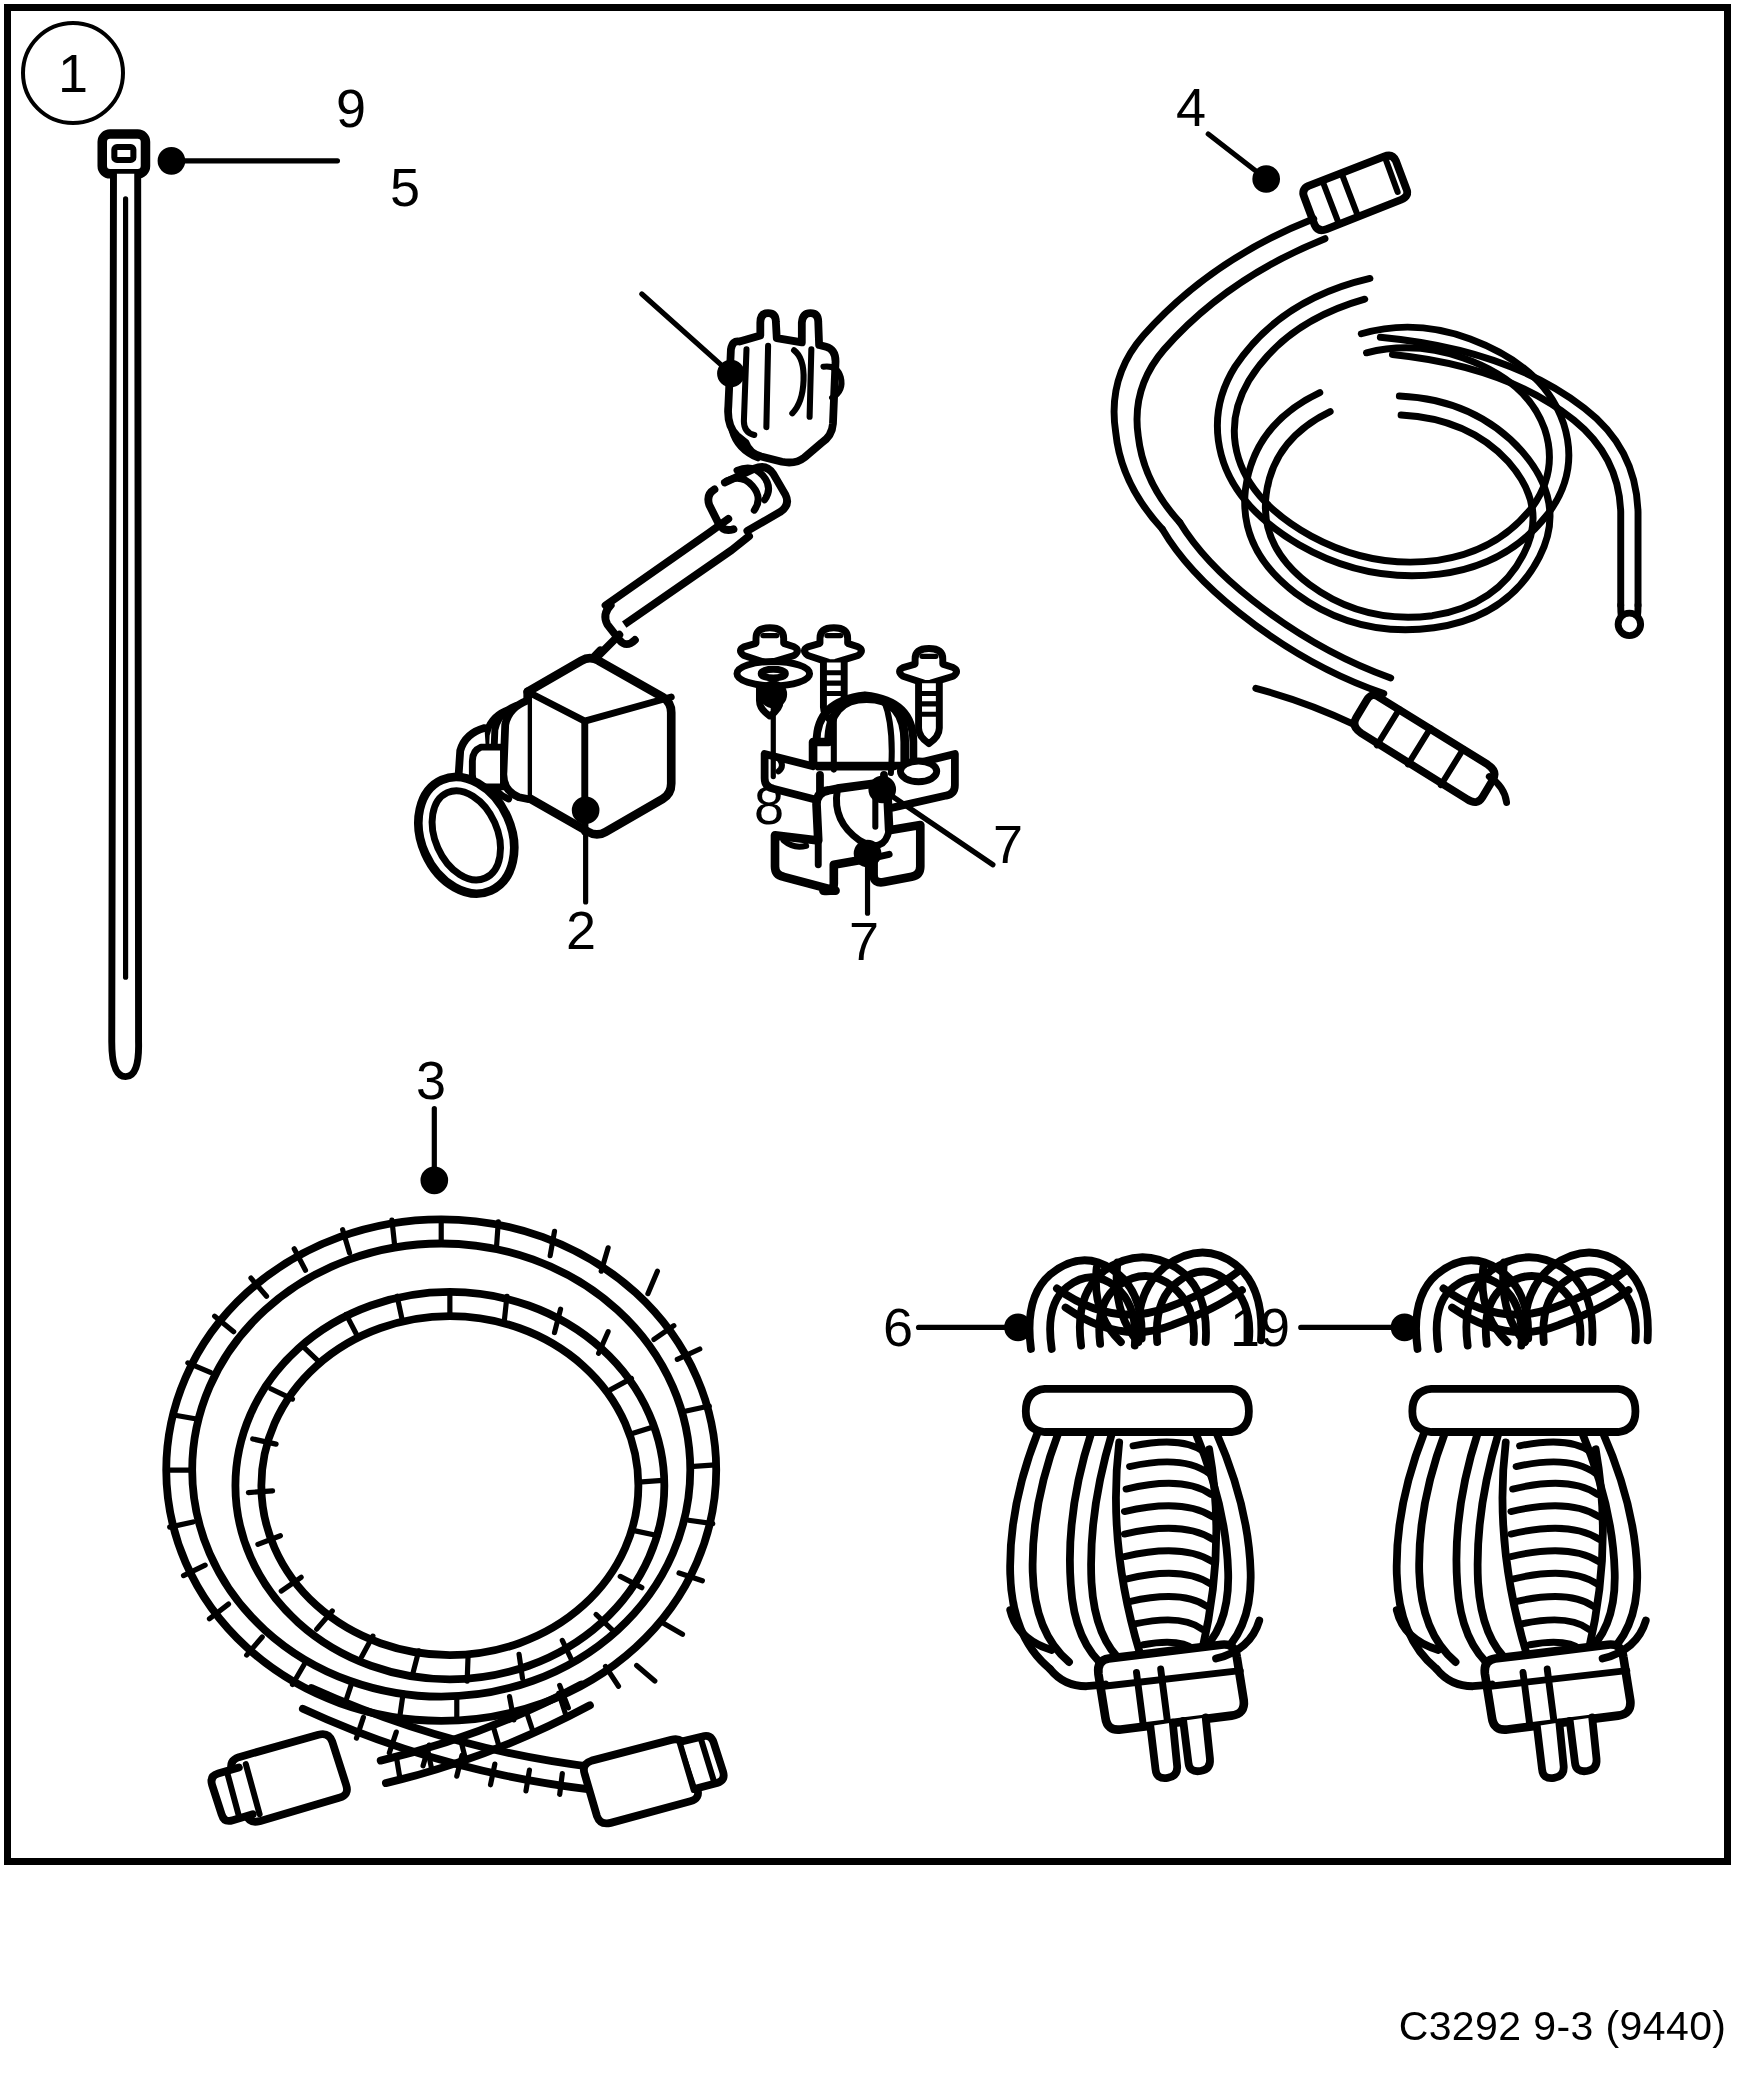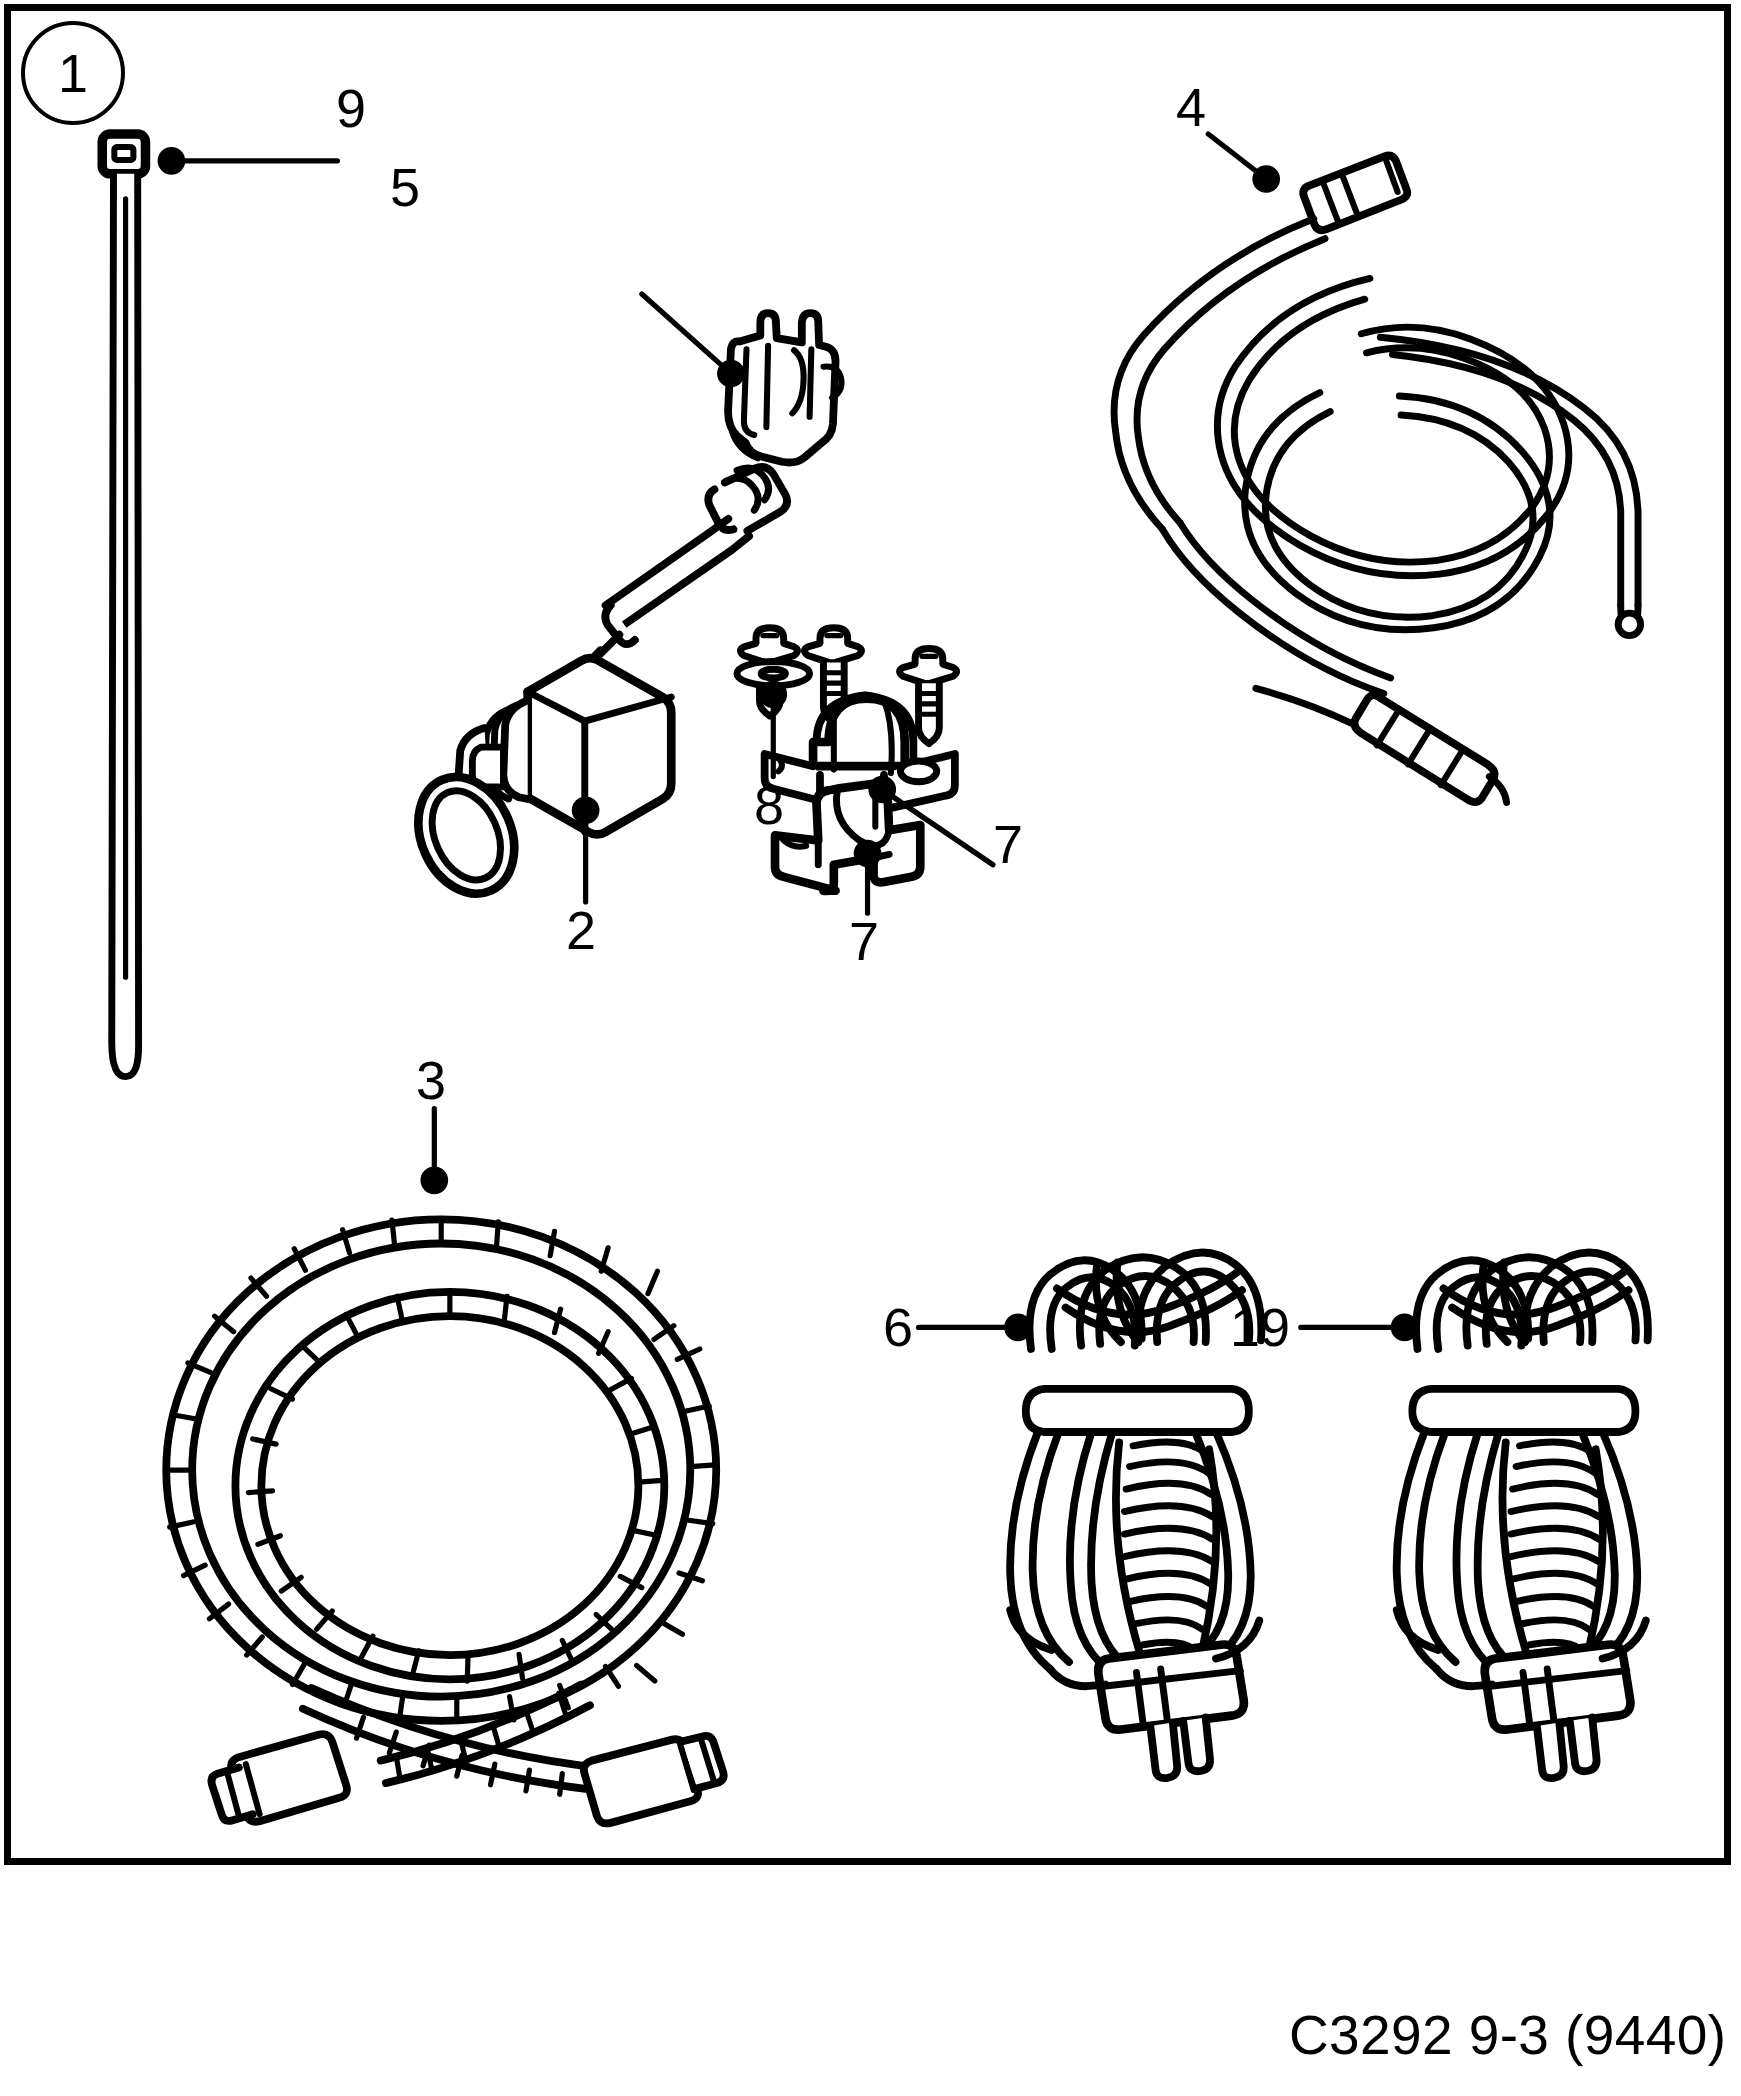--- a/index.html
+++ b/index.html
@@ -3,21 +3,21 @@
 <meta charset="utf-8">
 <title>Parts Diagram</title>
 <style>
   html,body{margin:0;padding:0;background:#ffffff;}
   body{width:1742px;height:2097px;position:relative;overflow:hidden;
        font-family:"Liberation Sans","DejaVu Sans",sans-serif;color:#000;}
   #sheet{position:absolute;left:0;top:0;width:1742px;height:2097px;}
   #frame{position:absolute;left:4.3px;top:4.3px;width:1727px;height:1861px;
          border:7.8px solid #000;box-sizing:border-box;background:#fff;}
   .svgwrap{position:absolute;left:0;top:0;width:1742px;height:2097px;}
-  .caption{position:absolute;right:15.6px;top:2003px;font-size:55px;
+  .caption{position:absolute;right:15.6px;top:2003px;font-size:41px;
            letter-spacing:0.4px;white-space:nowrap;text-align:right;}
   .badge{position:absolute;left:21px;top:21px;width:104px;height:104px;
          border:4.3px solid #000;border-radius:50%;box-sizing:border-box;
          display:flex;align-items:center;justify-content:center;
          font-size:54px;line-height:1;}
   .lbl{position:absolute;font-size:54px;line-height:1;white-space:nowrap;}
 </style>
 </head>
 <body>
 

